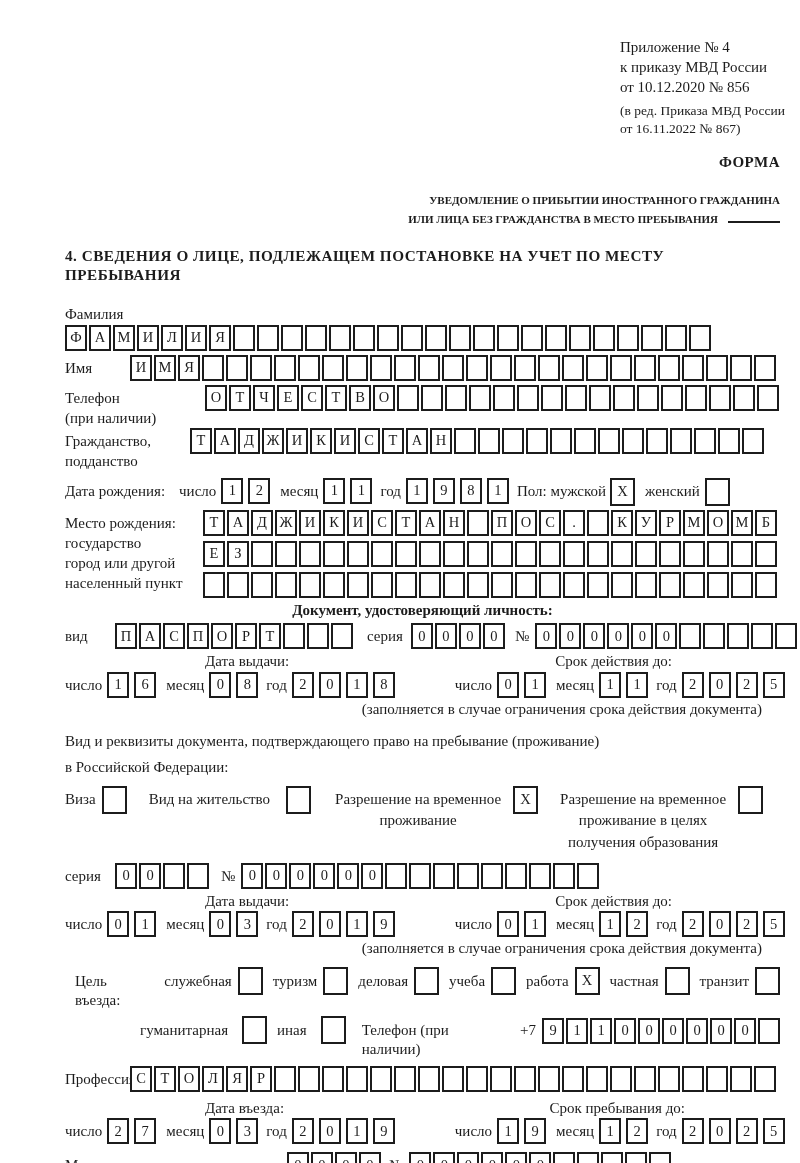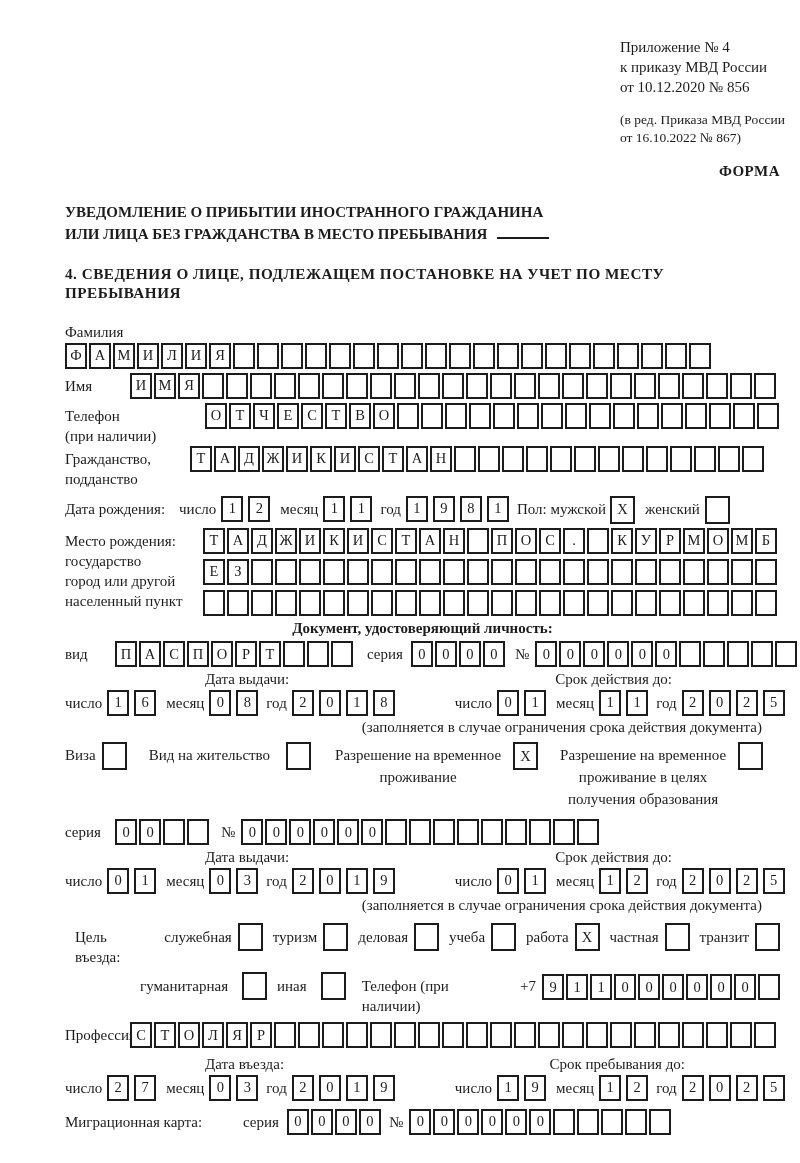--- a/index.html
+++ b/index.html
@@ -6,24 +6,24 @@
   .page{
     width:800px;height:1163px;box-sizing:border-box;position:relative;
     background:#ffffff;color:#1c1c1c;
     font-family:"Liberation Serif","DejaVu Serif",serif;
     font-size:15px;line-height:1.3;
     padding:38px 20px 0 65px;overflow:hidden;
   }
   
   .hdr{margin-left:555px;width:175px;}
   .hdr .l{line-height:1.32;}
-  .hdr .sub{font-size:13.5px;margin-top:14px;line-height:1.32;}
+  .hdr .sub{font-size:13.5px;margin-top:5px;line-height:1.32;}
   .form-label{font-weight:bold;text-align:right;margin-top:15px;letter-spacing:.5px;}
   
-  .title{text-align:left;font-weight:bold;margin-top:19px;font-size:15px;line-height:1.5;}
+  .title{text-align:right;font-weight:bold;margin-top:19px;font-size:11px;line-height:1.5;}
   .title .blank{display:inline-block;width:52px;border-bottom:2px solid #1c1c1c;height:13px;margin-left:10px;}
   .sec{font-weight:bold;margin-top:18px;font-size:15.2px;letter-spacing:.5px;}
   
   .frow{display:flex;align-items:flex-start;}
   .flabel{flex:none;padding-top:4px;}
   .boxes{display:flex;gap:2px;flex:none;}
   .cell{
     box-sizing:border-box;flex:none;width:22px;height:26px;
     border:2px solid #1c1c1c;display:flex;align-items:center;justify-content:center;
     font-size:14.5px;background:#fff;
@@ -55,21 +55,21 @@
 <body>
 
 <div class="page">
 
   <div class="hdr">
     <div class="l">Приложение № 4</div>
     <div class="l">к приказу МВД России</div>
     <div class="l">от 10.12.2020 № 856</div>
     <div class="sub">
       <div>(в ред. Приказа МВД России</div>
-      <div>от 16.10.2022 № 867)</div>
+      <div>от 16.11.2022 № 867)</div>
     </div>
   </div>
   <div class="form-label">ФОРМА</div>
 
   <div class="title">
     <div>УВЕДОМЛЕНИЕ О ПРИБЫТИИ ИНОСТРАННОГО ГРАЖДАНИНА</div>
     <div><span>ИЛИ ЛИЦА БЕЗ ГРАЖДАНСТВА В МЕСТО ПРЕБЫВАНИЯ</span><span class="blank"></span></div>
   </div>
 
   <div class="sec">4. СВЕДЕНИЯ О ЛИЦЕ, ПОДЛЕЖАЩЕМ ПОСТАНОВКЕ НА УЧЕТ ПО МЕСТУ ПРЕБЫВАНИЯ</div>
@@ -398,20 +398,24 @@
     <span class="dl ml8">год</span>
     <span class="boxes">
         <span class="cell">2</span>
         <span class="cell">0</span>
         <span class="cell">2</span>
         <span class="cell">5</span>
       </span>
   </div>
   <div class="note">(заполняется в случае ограничения срока действия документа)</div>
 
+  <div class="intro">
+    <div>Вид и реквизиты документа, подтверждающего право на пребывание (проживание)</div>
+    <div>в Российской Федерации:</div>
+  </div>
 
   <div class="opts">
     <span class="opt">
       <span class="opt-text">Виза</span>
       <span class="boxes cb" style="margin-left:6px;">
           <span class="cell"></span>
         </span>
     </span>
     <span class="opt" style="margin-left:22px;">
       <span class="opt-text">Вид на жительство</span>

